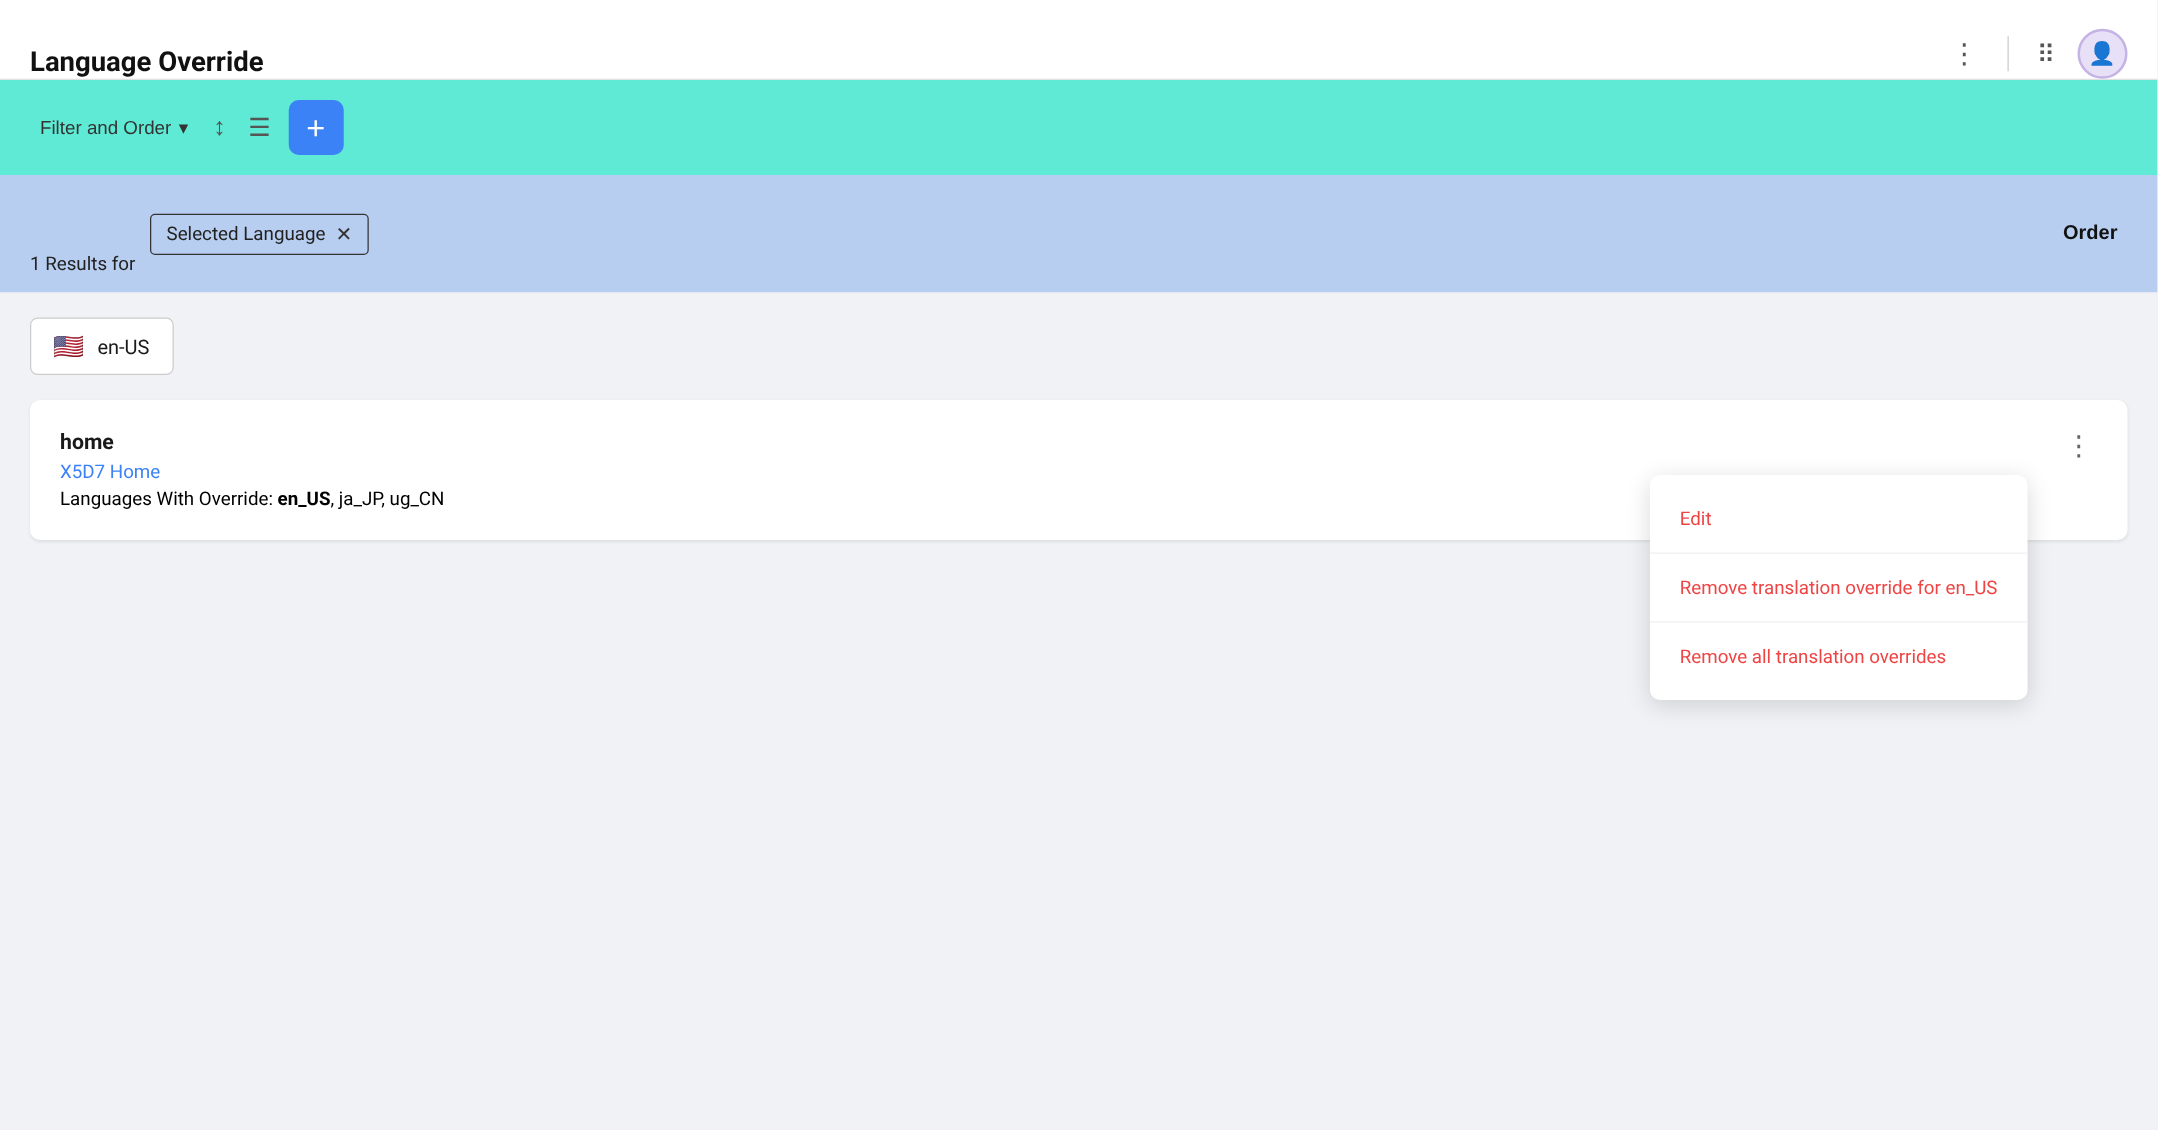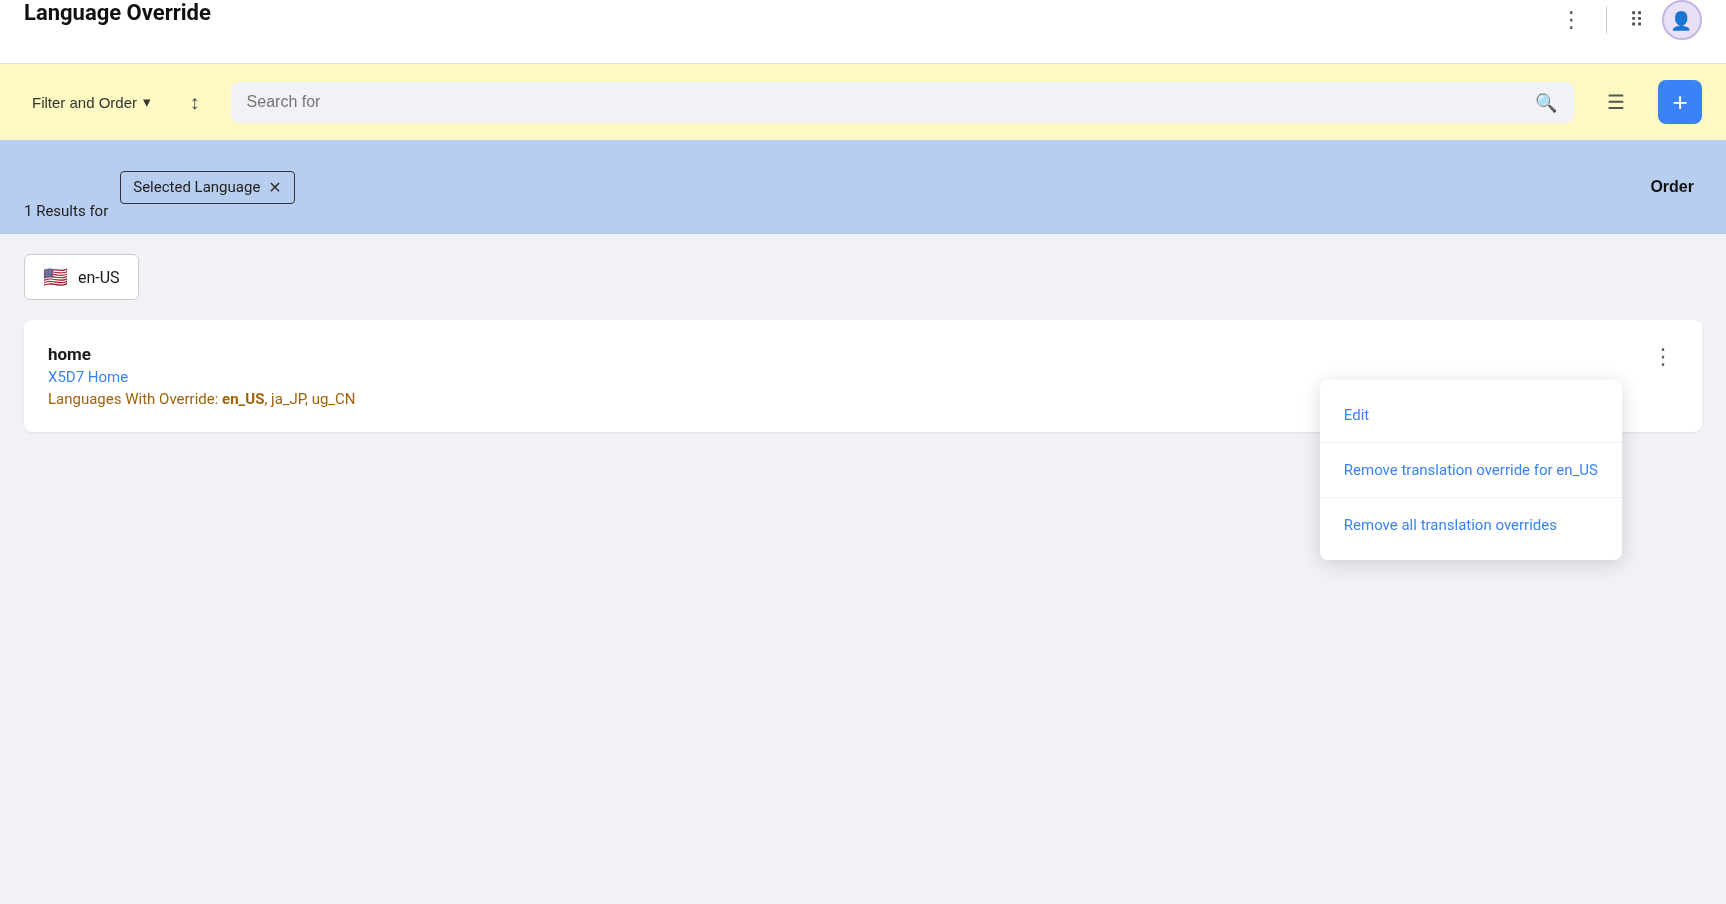--- a/index.html
+++ b/index.html
@@ -1,21 +1,21 @@
 <!DOCTYPE html>
 <html><head>
   <meta charset="utf-8">
   <style>
     * { box-sizing: border-box; margin: 0; padding: 0; }
     body { font-family: -apple-system, BlinkMacSystemFont, 'Segoe UI', Roboto, sans-serif; background: #f0f2f5; color: #1a1a1a; }
 
     
     .header {
       display: flex;
-      align-items: flex-start;
+      align-items: flex-end;
       justify-content: space-between;
       background: #fff;
       padding: 0 24px;
       height: 64px;
       border-bottom: 1px solid #e0e0e0;
     }
     .header-title { font-size: 22px; font-weight: 700; color: #111; }
     .header-actions { display: flex; align-items: center; gap: 12px; }
     .header-icon-btn {
       background: none; border: none; cursor: pointer; color: #666;
@@ -26,23 +26,23 @@
       width: 40px; height: 40px; border-radius: 50%;
       background: #e8e0f7; border: 2px solid #c5b3e6;
       display: flex; align-items: center; justify-content: center;
       color: #7c4dbd; font-size: 18px; cursor: pointer;
     }
 
     
     .toolbar {
       display: flex;
       align-items: center;
-      gap: 27px;
+      gap: 8px;
       padding: 16px 24px;
-      background: #fef9c3;
+      background: #5eead4;
     }
     .filter-btn {
       display: flex; align-items: center; gap: 6px;
       background: none; border: none; cursor: pointer;
       font-size: 15px; color: #333; padding: 4px 8px;
     }
     .sort-btn {
       background: none; border: none; cursor: pointer; color: #555; padding: 4px;
       display: flex; align-items: center;
     }
@@ -100,21 +100,21 @@
     .flag { font-size: 20px; }
 
     
     .card {
       background: #fff; border-radius: 8px;
       padding: 24px; position: relative;
       box-shadow: 0 1px 3px rgba(0,0,0,0.08);
     }
     .card-title { font-size: 17px; font-weight: 700; margin-bottom: 4px; }
     .card-subtitle { font-size: 15px; color: #3b82f6; margin-bottom: 4px; }
-    .card-langs { font-size: 15px; color: #a16207; }
+    .card-langs { font-size: 15px; color: #000000; }
     .card-langs strong { font-weight: 700; }
     .card-menu-btn {
       position: absolute; top: 20px; right: 20px;
       background: none; border: none; cursor: pointer;
       font-size: 18px; color: #555; padding: 4px 8px;
       display: flex; align-items: center; justify-content: center;
     }
 
     
     .context-menu {
@@ -122,21 +122,21 @@
       top: 60px; right: 80px;
       background: #fff;
       border-radius: 8px;
       box-shadow: 0 4px 20px rgba(0,0,0,0.15);
       min-width: 260px;
       padding: 12px 0;
       z-index: 100;
     }
     .context-menu-item {
       padding: 14px 24px;
-      font-size: 15px; color: #3b82f6;
+      font-size: 15px; color: #ef4444;
       cursor: pointer;
     }
     .context-menu-divider { height: 1px; background: #f0f0f0; margin: 4px 0; }
 
     
     .card-wrapper { position: relative; }
   </style>
 </head>
 <body>
 
@@ -157,24 +157,20 @@
 </header>
 
 <div class="toolbar">
   <button class="filter-btn">
     <span>Filter and Order</span>
     <span>▾</span>
   </button>
   <button class="sort-btn">
     <span style="font-size:20px;">↕</span>
   </button>
-  <div class="search-bar">
-    <input class="search-input" type="text" placeholder="Search for" style="">
-    <span class="search-icon">🔍</span>
-  </div>
   <button class="list-view-btn">
     <span style="font-size:20px;">☰</span>
   </button>
   <button class="add-btn">
     <span>+</span>
   </button>
 </div>
 
 <div class="filter-bar">
   <div class="filter-bar-left">

